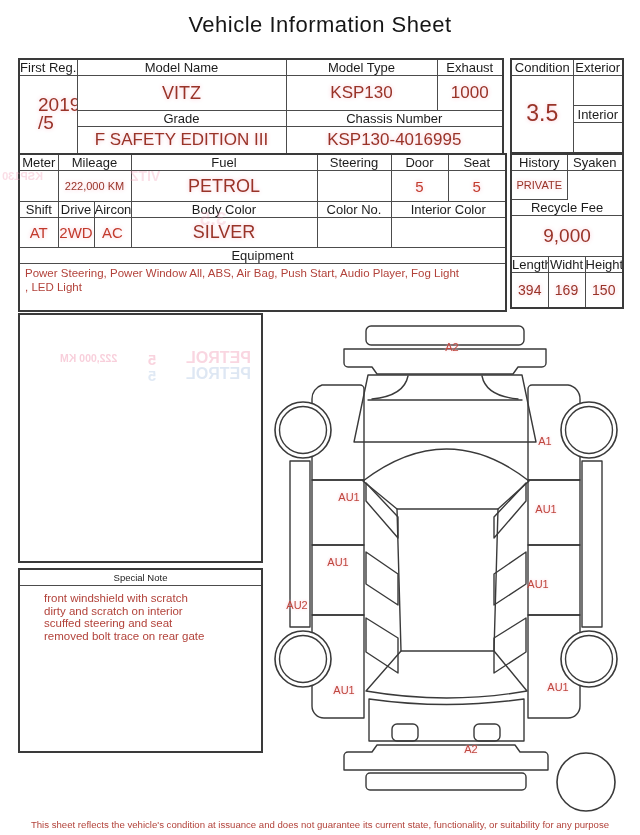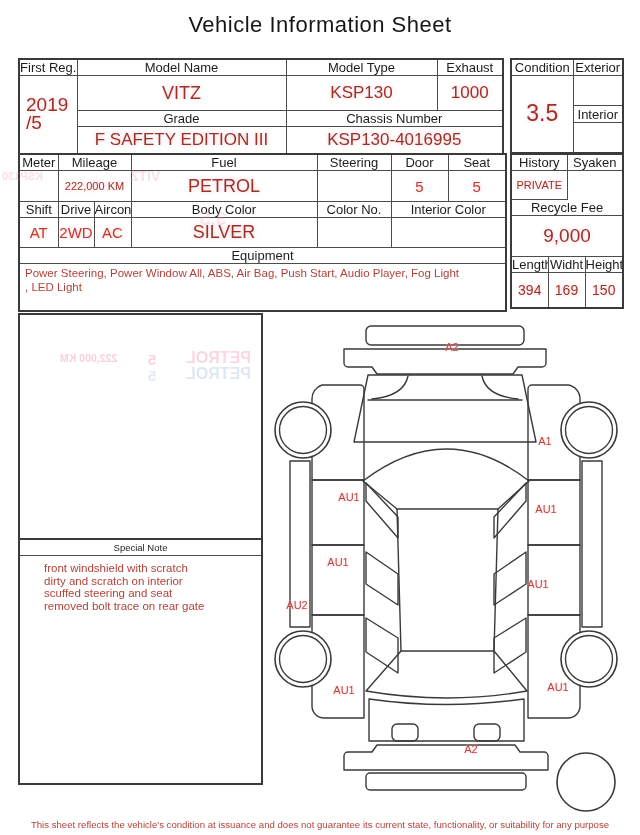--- a/index.html
+++ b/index.html
@@ -19,30 +19,30 @@
   #tableA{left:18px;top:58px;width:484px;height:92px;}
   #tableCond{left:510px;top:58px;width:112px;height:92px;}
   #tableB{left:18px;top:153px;width:487px;height:150px;}
   #tableBR{left:510px;top:153px;width:112px;height:150px;}
   
   .red {color:#993328;text-shadow:0 0 4px rgba(249,195,208,.95);}
   .red-br{color:#c23a2c;text-shadow:0 0 4px rgba(249,195,208,.95);}
   .s19{font-size:19px;} .s18{font-size:18px;} .s17{font-size:17px;}
   .s15{font-size:15px;} .s14{font-size:14px;}
   .s11{font-size:11px;} .s23{font-size:23px;}
-  .firstreg{text-align:left;padding-left:6px;line-height:18px;font-size:19px;}
+  .firstreg{text-align:left;padding-left:18px;line-height:18px;font-size:19px;}
   .equip{
     text-align:left;vertical-align:top;padding:2px 5px;white-space:normal;
     font-size:11.5px;line-height:14px;color:#b2423a;
   }
   td.nobot{border-bottom-style:hidden;}
   
   .bigbox{position:absolute;border:2px solid #3a3a3a;background:#fff;box-sizing:border-box;}
   #commentBox{left:18px;top:313px;width:245px;height:250px;}
-  #noteBox{left:18px;top:538px;width:245px;height:247px;}
+  #noteBox{left:18px;top:568px;width:245px;height:185px;}
   .box-head{
     height:15px;line-height:15px;border-bottom:1px solid #4c4c4c;
     text-align:center;font-size:9.5px;color:#1c1c1c;
   }
   .note-body{padding:6px 24px;text-align:left;}
   .note-line{font-size:11.5px;line-height:12.6px;color:#b2423a;}
   
   #diagram{position:absolute;left:272px;top:320px;width:353px;height:495px;}
   #diagram svg{position:absolute;left:0;top:0;}
   .dmg{

